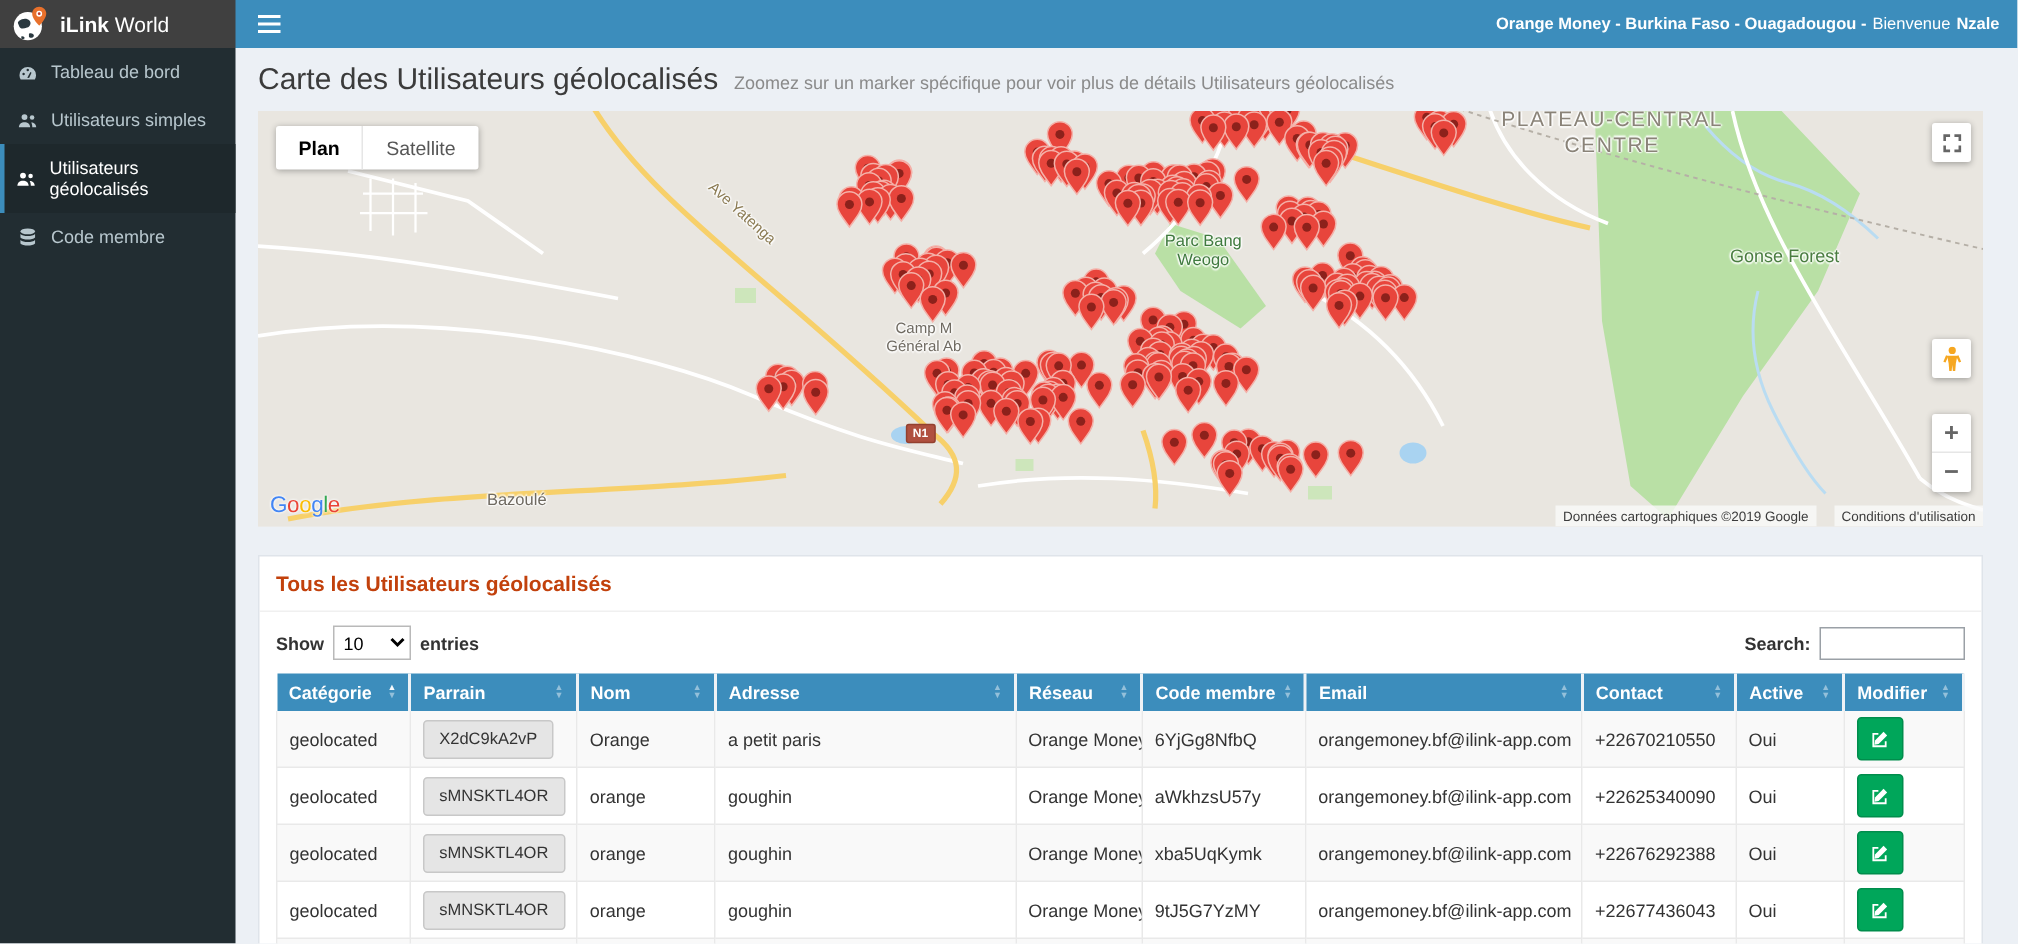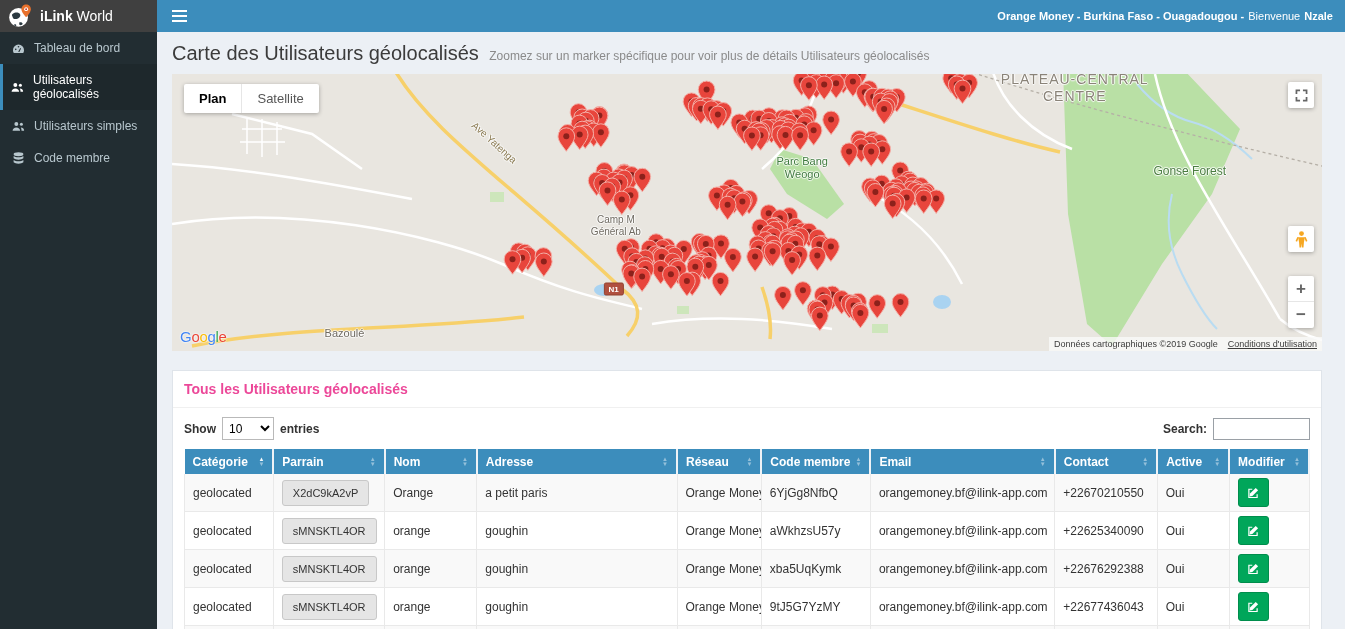--- a/index.html
+++ b/index.html
@@ -44,24 +44,24 @@
   .maptype .mt.active { font-weight:700; color:#000; }
   .fullscreen-btn { top:8px; right:8px; width:26px; height:26px; display:flex; align-items:center; justify-content:center; cursor:pointer; }
   .pegman-btn { top:152px; right:8px; width:26px; height:26px; display:flex; align-items:center; justify-content:center; cursor:pointer; }
   .zoomctl { top:202px; right:8px; width:26px; }
   .zbtn { height:26px; display:flex; align-items:center; justify-content:center; color:#666; font-size:17px; font-weight:700; cursor:pointer; }
   .zbtn:first-child { border-bottom:1px solid #e6e6e6; }
   .google-logo { position:absolute; left:8px; bottom:6px; z-index:4; font-size:15px; font-weight:500; letter-spacing:-.3px; cursor:pointer;
     text-shadow:0 0 2px #fff,0 0 2px #fff; }
   .attribution { position:absolute; right:0; bottom:0; z-index:4; display:flex; font-size:9px; color:#3c3c3c; }
   .attribution span { background:rgba(250,250,250,.78); padding:2px 5px; }
-  .attribution .terms { margin-left:0; cursor:pointer;text-decoration:underline; }
+  .attribution .terms { margin-left:12px; cursor:pointer; }
   
   .panel { margin:19px 23px 0 15px; background:#fff; border:1px solid #dfe4ea; }
-  .panel-header { padding:10px 11px; font-size:14px; font-weight:700; color:#ec4899; border-bottom:1px solid #f0f0f0; }
+  .panel-header { padding:10px 11px; font-size:14px; font-weight:700; color:#c2410c; border-bottom:1px solid #f0f0f0; }
   .panel-body { padding:9px 11px; }
   .tbl-controls { display:flex; justify-content:space-between; align-items:center; margin-bottom:9px; font-size:12px; font-weight:700; color:#333; }
   .length-ctl { display:flex; align-items:center; gap:6px; }
   .length-ctl select { font-size:12px; padding:2px 2px; border:1px solid #b9b9b9; background:#fff; width:52px; height:23px; font-family:inherit; }
   .search-ctl { display:flex; align-items:center; gap:6px; }
   .search-ctl input { width:97px; height:22px; border:1px solid #9aa0a6; padding:2px 5px; font-size:12px; }
   table.data { width:100%; border-collapse:collapse; table-layout:fixed; font-size:12px; color:#333; }
   table.data th { background:#3c8dbc; color:#fff; font-weight:700; text-align:left; padding:0 8px; height:25px; border-right:2px solid #eef2f6; cursor:pointer; }
   table.data th .th-inner { display:flex; align-items:center; justify-content:space-between; gap:4px; }
   .sort-icon { display:flex; flex-direction:column; font-size:6px; line-height:5px; color:rgba(255,255,255,.45); }
@@ -102,41 +102,41 @@
 <aside class="sidebar">
   <nav>
       <a class="side-item">
         <span class="side-icon">
           <svg viewBox="0 0 16 16" fill="currentColor">
             <path d="M8 3.2A6.8 6.8 0 0 0 1.2 10c0 1.3.36 2.5 1 3.5h11.6c.64-1 1-2.2 1-3.5A6.8 6.8 0 0 0 8 3.2zm0 1.6a1 1 0 1 1 0 2 1 1 0 0 1 0-2zM3.6 9a1 1 0 1 1 2 0 1 1 0 0 1-2 0zm4 3 2.6-4.6.9.5-2 4.4z"></path>
           </svg>
         </span>
         <span>Tableau de bord</span>
       </a>
+      <a class="side-item">
+        <span class="side-icon">
+          <svg viewBox="0 0 18 14" fill="currentColor">
+            <circle cx="6" cy="3.6" r="2.7"></circle>
+            <path d="M.8 13c0-2.9 2.3-4.7 5.2-4.7s5.2 1.8 5.2 4.7z"></path>
+            <circle cx="13" cy="4" r="2.1"></circle>
+            <path d="M12.2 8.5c2.5 0 4.6 1.6 4.6 4.5h-3.6c0-1.8-.3-3.3-1-4.5z"></path>
+          </svg>
+        </span>
+        <span>Utilisateurs simples</span>
+      </a>
       <a class="side-item active">
         <span class="side-icon">
           <svg viewBox="0 0 18 14" fill="currentColor">
             <circle cx="6" cy="3.6" r="2.7"></circle>
             <path d="M.8 13c0-2.9 2.3-4.7 5.2-4.7s5.2 1.8 5.2 4.7z"></path>
             <circle cx="13" cy="4" r="2.1"></circle>
             <path d="M12.2 8.5c2.5 0 4.6 1.6 4.6 4.5h-3.6c0-1.8-.3-3.3-1-4.5z"></path>
           </svg>
         </span>
         <span>Utilisateurs géolocalisés</span>
-      </a>
-      <a class="side-item">
-        <span class="side-icon">
-          <svg viewBox="0 0 18 14" fill="currentColor">
-            <circle cx="6" cy="3.6" r="2.7"></circle>
-            <path d="M.8 13c0-2.9 2.3-4.7 5.2-4.7s5.2 1.8 5.2 4.7z"></path>
-            <circle cx="13" cy="4" r="2.1"></circle>
-            <path d="M12.2 8.5c2.5 0 4.6 1.6 4.6 4.5h-3.6c0-1.8-.3-3.3-1-4.5z"></path>
-          </svg>
-        </span>
-        <span>Utilisateurs simples</span>
       </a>
       <a class="side-item">
         <span class="side-icon">
           <svg viewBox="0 0 14 16" fill="currentColor">
             <ellipse cx="7" cy="2.8" rx="6" ry="2.4"></ellipse>
             <path d="M1 4.9c1.2 1.1 3.4 1.7 6 1.7s4.8-.6 6-1.7v2.9C11.8 8.9 9.6 9.5 7 9.5S2.2 8.9 1 7.8z"></path>
             <path d="M1 9.8c1.2 1.1 3.4 1.7 6 1.7s4.8-.6 6-1.7v2.9c-1.2 1.1-3.4 1.7-6 1.7s-4.8-.6-6-1.7z"></path>
           </svg>
         </span>
         <span>Code membre</span>

